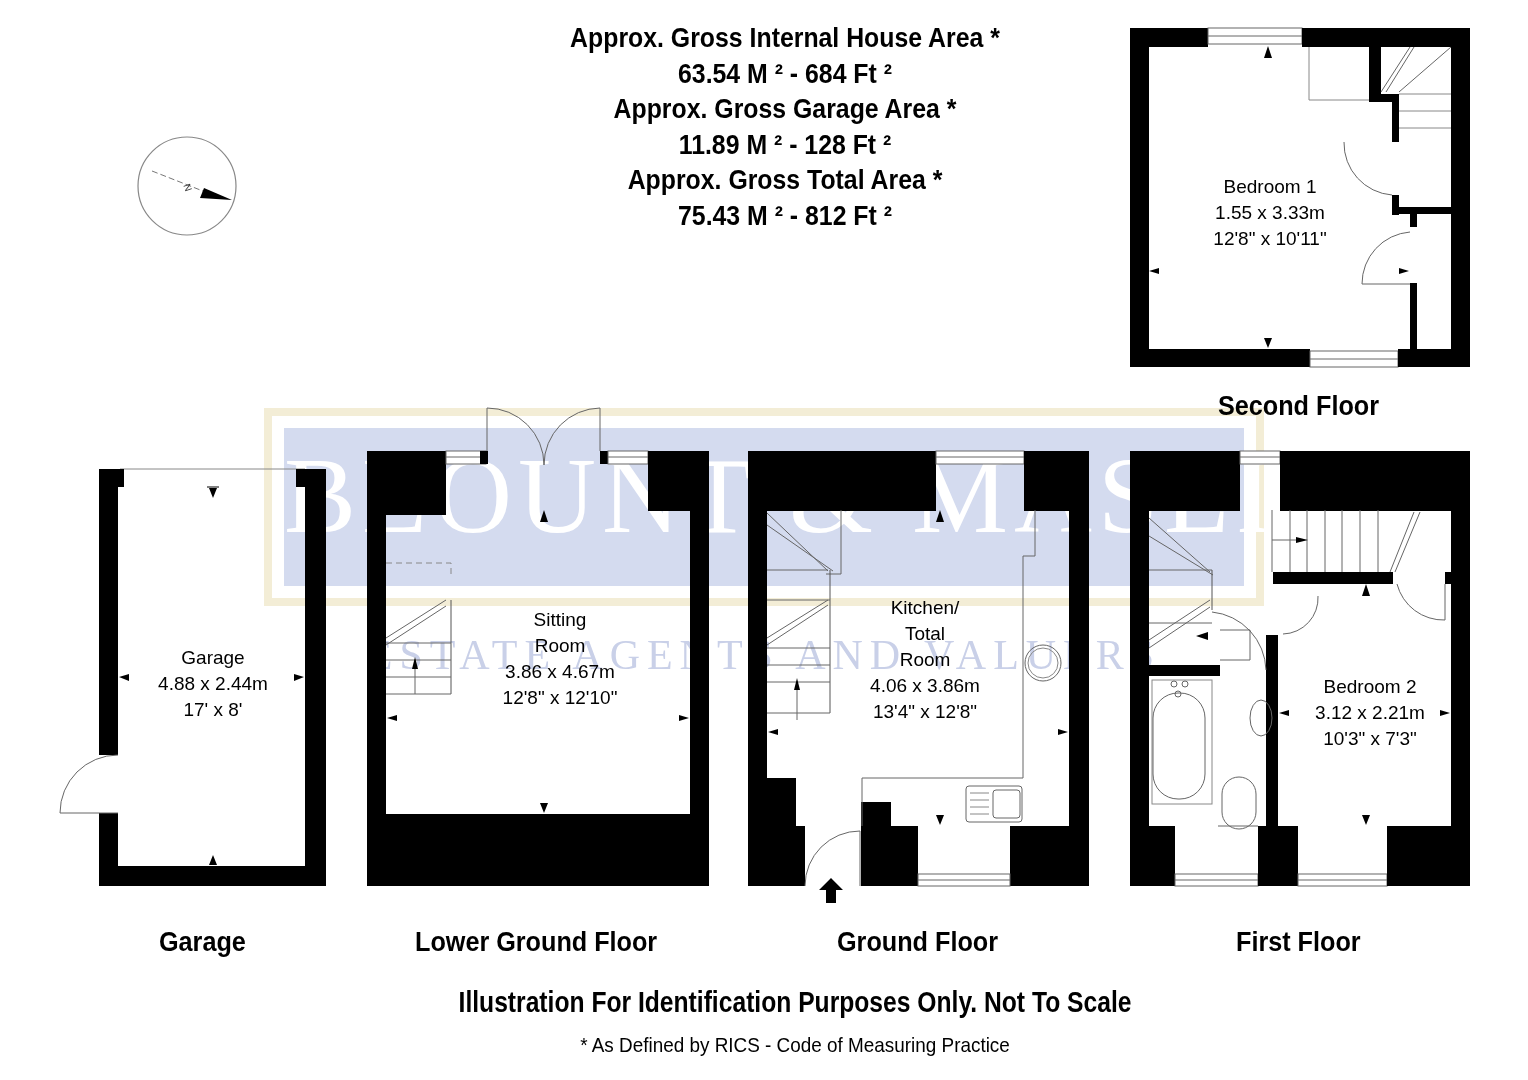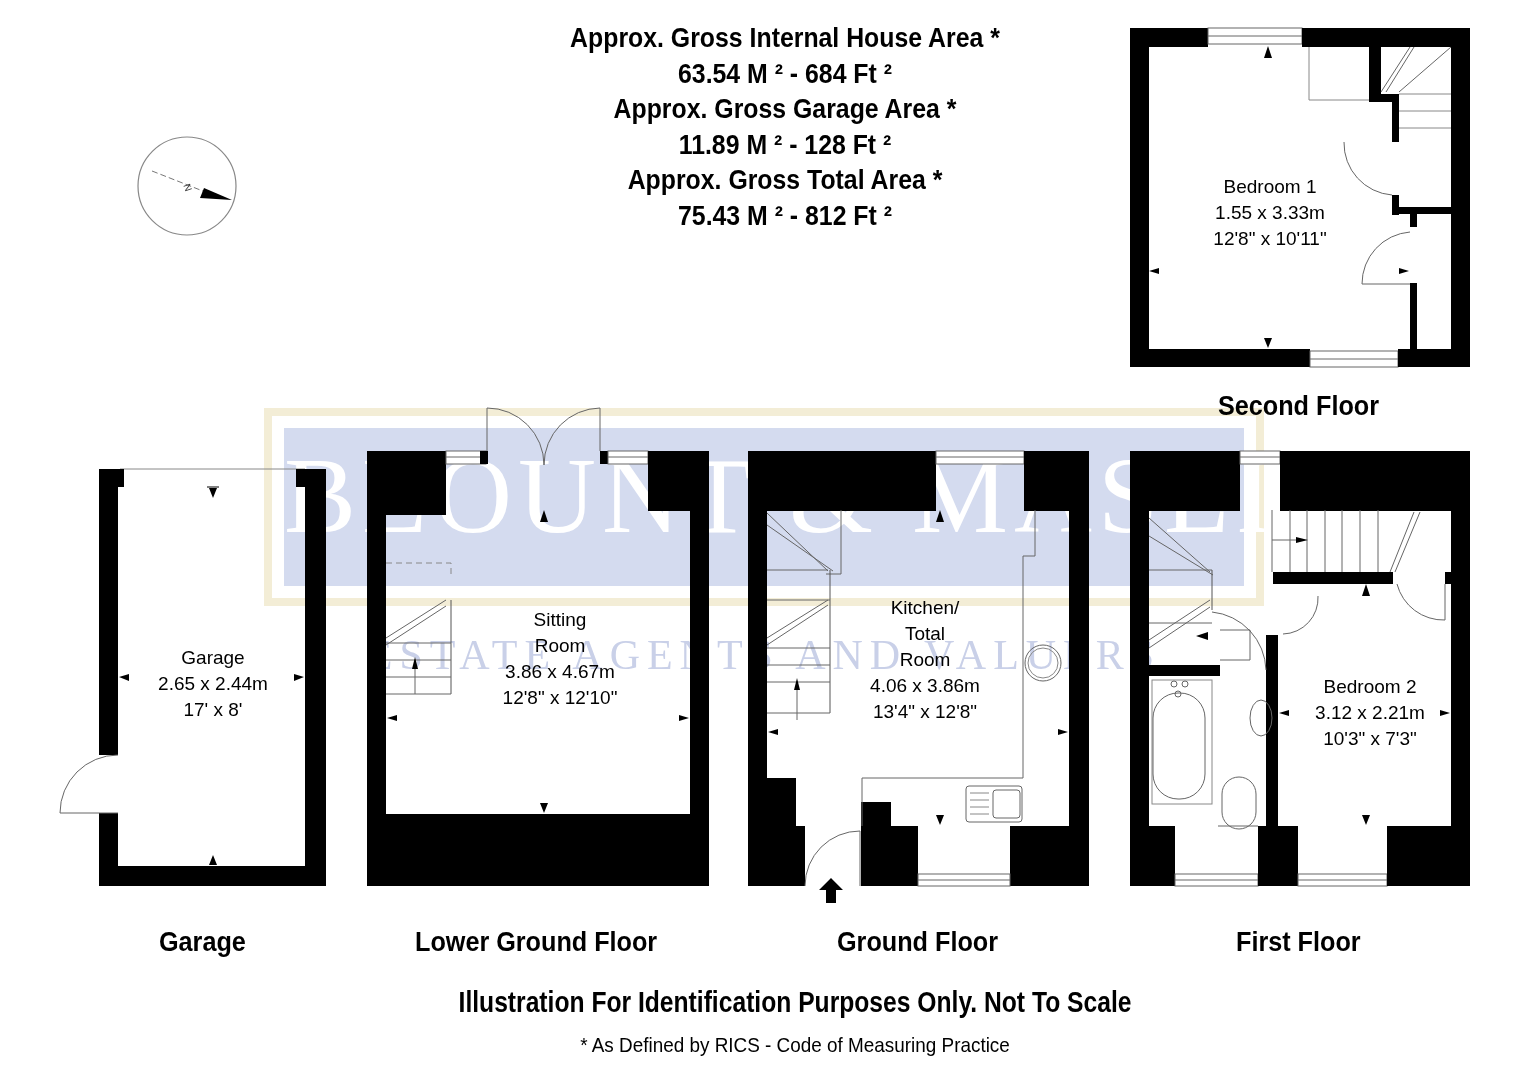--- a/index.html
+++ b/index.html
@@ -233,21 +233,21 @@
   <div>Approx. Gross Internal House Area *</div>
   <div>63.54 M ²  -  684 Ft ²</div>
   <div>Approx. Gross Garage Area *</div>
   <div>11.89 M ²  -  128 Ft ²</div>
   <div>Approx. Gross Total Area *</div>
   <div>75.43 M ²  -  812 Ft ²</div>
 </div>
 
 <div class="room-label" style="left:133px;top:645px;width:160px;">
   <div>Garage</div>
-  <div>2.65 x 2.44m</div>
+  <div>4.88 x 2.44m</div>
   <div>17' x 8'</div>
 </div>
 
 <div class="room-label" style="left:480px;top:596px;width:160px;margin-top:11px;">
   <div>Sitting</div>
   <div>Room</div>
   <div>3.86 x 4.67m</div>
   <div>12'8" x 12'10"</div>
 </div>
 

